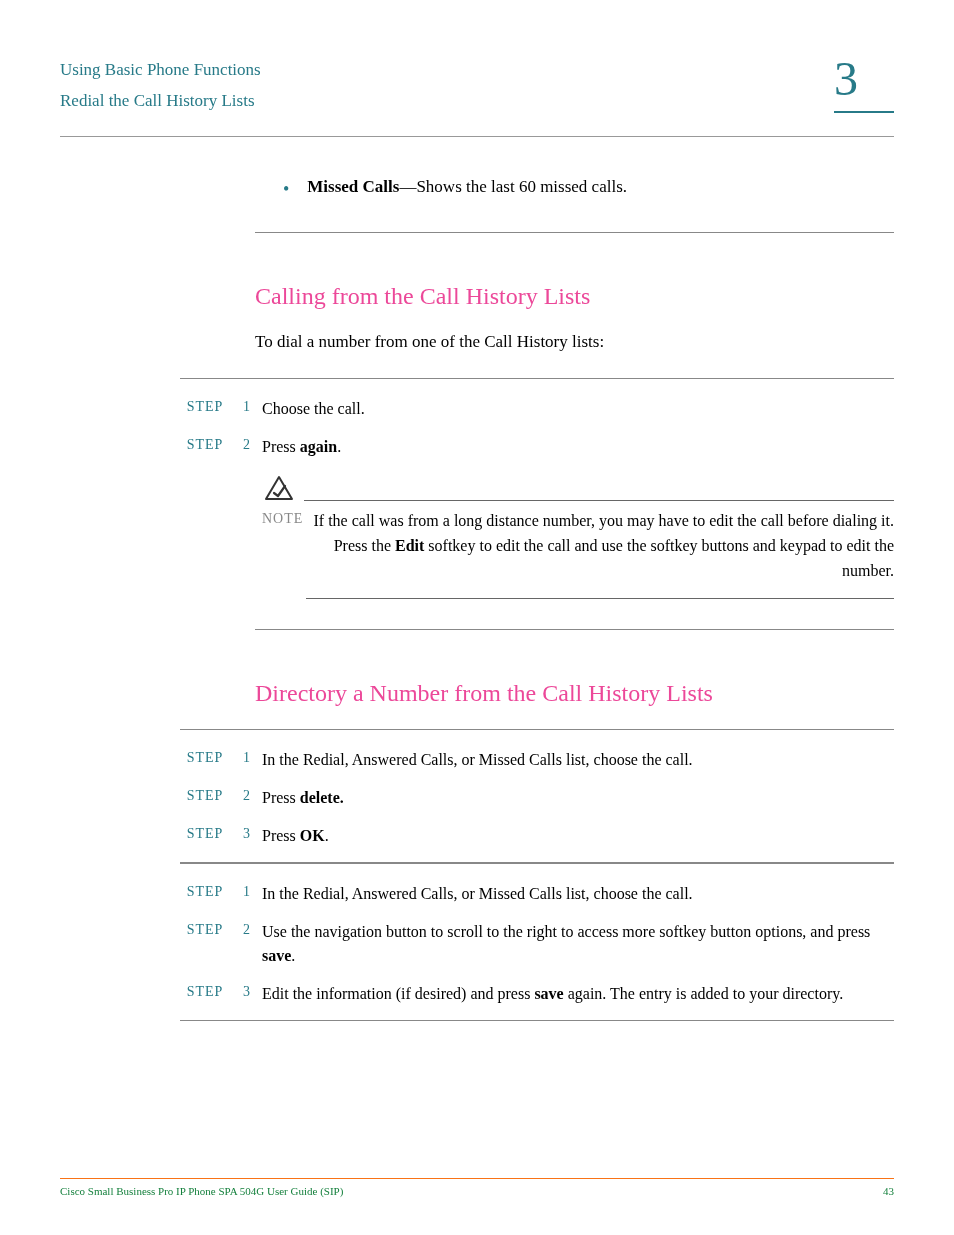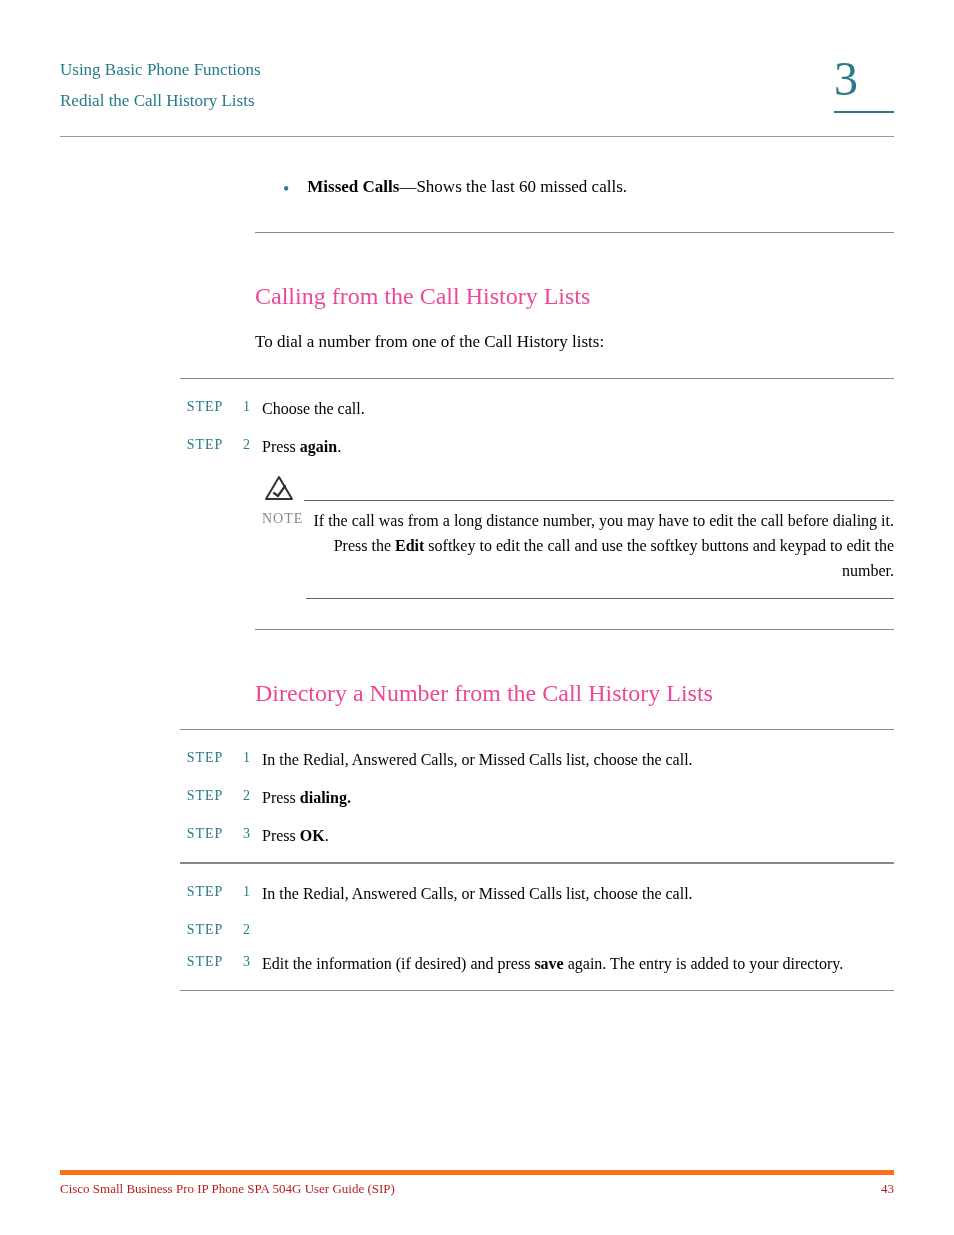--- a/index.html
+++ b/index.html
@@ -167,23 +167,23 @@
     border-top: 1px solid #888;
     margin: 10px 0 0 0;
   }
   .footer {
     position: absolute;
     bottom: 38px;
     left: 60px;
     right: 60px;
     display: flex;
     justify-content: space-between;
-    font-size: 13px;
-    color: #b91c1c;
-    border-top: 5px solid #f97316;
+    font-size: 11px;
+    color: #15803d;
+    border-top: 1px solid #f97316;
     padding-top: 6px;
   }
   b { font-weight: bold; }
 </style>
 </head>
 <body>
 
 <div class="page">
 
   <div class="header-row">
@@ -264,21 +264,21 @@
     <div class="step-row">
       <span class="step-label">STEP</span>
       <span class="step-num">1</span>
       <span class="step-body">In the Redial, Answered Calls, or Missed Calls list, choose the call.</span>
     </div>
 
     <div class="step-row">
       <span class="step-label">STEP</span>
       <span class="step-num">2</span>
       <span class="step-body">
-        <span>Press </span><b>dialing.</b>
+        <span>Press </span><b>delete.</b>
       </span>
     </div>
 
     <div class="step-row">
       <span class="step-label">STEP</span>
       <span class="step-num">3</span>
       <span class="step-body">
         <span>Press </span><b>OK</b><span>.</span>
       </span>
     </div>
@@ -291,20 +291,23 @@
 
     <div class="step-row">
       <span class="step-label">STEP</span>
       <span class="step-num">1</span>
       <span class="step-body">In the Redial, Answered Calls, or Missed Calls list, choose the call.</span>
     </div>
 
     <div class="step-row">
       <span class="step-label">STEP</span>
       <span class="step-num">2</span>
+      <span class="step-body">
+        <span>Use the navigation button to scroll to the right to access more softkey button options, and press </span><b>save</b><span>.</span>
+      </span>
     </div>
 
     <div class="step-row">
       <span class="step-label">STEP</span>
       <span class="step-num">3</span>
       <span class="step-body">
         <span>Edit the information (if desired) and press </span><b>save</b><span> again. The entry is added to your directory.</span>
       </span>
     </div>
 

